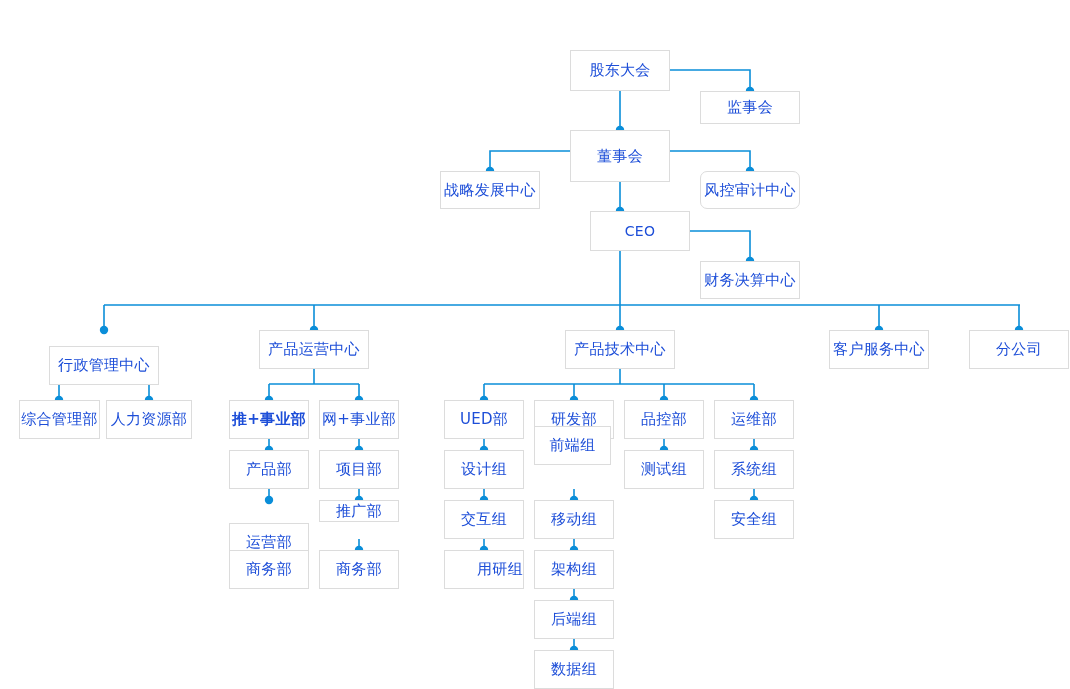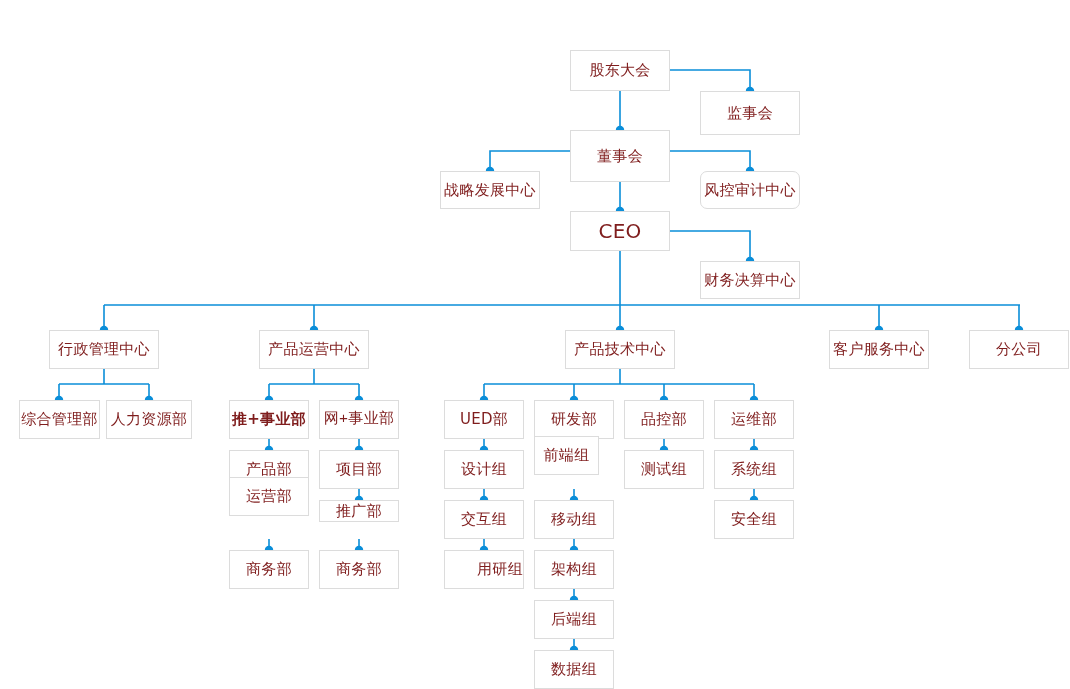--- a/index.html
+++ b/index.html
@@ -18,31 +18,31 @@
     position:absolute;
     left:0;top:0;
     width:1070px;height:689px;
     pointer-events:none;
   }
   .node{
     position:absolute;
     box-sizing:border-box;
     border:1px solid #dcdcdc;
     background:#ffffff;
-    color:#7f1d1d;
+    color:#1d4ed8;
     font-size:15px;
     line-height:1;
     display:flex;
     align-items:center;
     justify-content:center;
     text-align:center;
     white-space:nowrap;
     letter-spacing:0.3px;
   }
-  .node.latin{font-size:20px;}
+  .node.latin{font-size:14px;margin-left:20px;}
 </style>
 </head>
 <body>
 
 <div id="chart">
 
   <svg id="wires" viewBox="0 0 1070 689" width="1070" height="689">
     <g fill="none" stroke="#0a8ed9" stroke-width="1.6" stroke-linecap="butt">
 
       <path d="M670 70 H750 V91"></path>
@@ -147,73 +147,73 @@
       <circle cx="574" cy="600" r="4.2"></circle>
       <circle cx="574" cy="650" r="4.2"></circle>
       <circle cx="664" cy="450" r="4.2"></circle>
       <circle cx="754" cy="450" r="4.2"></circle>
       <circle cx="754" cy="500" r="4.2"></circle>
     </g>
   </svg>
 
   <div class="node" style="left:570px;top:50px;width:100px;height:41px;">股东大会</div>
 
-  <div class="node" style="left:700px;top:91px;width:100px;height:44px;">监事会</div>
+  <div class="node" style="left:700px;top:91px;width:100px;height:33px;">监事会</div>
 
   <div class="node" style="left:570px;top:130px;width:100px;height:52px;">董事会</div>
 
   <div class="node" style="left:440px;top:171px;width:100px;height:38px;">战略发展中心</div>
 
   <div class="node" style="left:700px;top:171px;width:100px;height:38px;border-radius:7px;">风控审计中心</div>
 
   <div class="node latin" style="left:570px;top:211px;width:100px;height:40px;">CEO</div>
 
   <div class="node" style="left:700px;top:261px;width:100px;height:38px;">财务决算中心</div>
 
-  <div class="node" style="left:49px;top:330px;width:110px;height:39px;">行政管理中心</div>
+  <div class="node" style="left:49px;top:346px;width:110px;height:39px;">行政管理中心</div>
 
   <div class="node" style="left:259px;top:330px;width:110px;height:39px;">产品运营中心</div>
 
   <div class="node" style="left:565px;top:330px;width:110px;height:39px;">产品技术中心</div>
 
   <div class="node" style="left:829px;top:330px;width:100px;height:39px;">客户服务中心</div>
 
   <div class="node" style="left:969px;top:330px;width:100px;height:39px;">分公司</div>
 
   <div class="node" style="left:19px;top:400px;width:81px;height:39px;">综合管理部</div>
 
   <div class="node" style="left:106px;top:400px;width:86px;height:39px;">人力资源部</div>
 
   <div class="node" style="left:229px;top:400px;width:80px;height:39px;font-weight:bold;">推+事业部</div>
 
-  <div class="node" style="left:319px;top:400px;width:80px;height:39px;font-family:Liberation Mono, monospace;">网+事业部</div>
+  <div class="node" style="left:319px;top:400px;width:80px;height:39px;">网+事业部</div>
 
   <div class="node" style="left:229px;top:450px;width:80px;height:39px;">产品部</div>
 
   <div class="node" style="left:319px;top:450px;width:80px;height:39px;">项目部</div>
 
-  <div class="node" style="left:229px;top:477px;width:80px;height:39px;">运营部</div>
+  <div class="node" style="left:229px;top:523px;width:80px;height:39px;">运营部</div>
 
   <div class="node" style="left:319px;top:500px;width:80px;height:22px;">推广部</div>
 
   <div class="node" style="left:229px;top:550px;width:80px;height:39px;">商务部</div>
 
   <div class="node" style="left:319px;top:550px;width:80px;height:39px;">商务部</div>
 
   <div class="node" style="left:444px;top:400px;width:80px;height:39px;">UED部</div>
 
   <div class="node" style="left:534px;top:400px;width:80px;height:39px;">研发部</div>
 
   <div class="node" style="left:624px;top:400px;width:80px;height:39px;">品控部</div>
 
   <div class="node" style="left:714px;top:400px;width:80px;height:39px;">运维部</div>
 
   <div class="node" style="left:444px;top:450px;width:80px;height:39px;">设计组</div>
 
-  <div class="node" style="left:534px;top:436px;width:65px;height:39px;">前端组</div>
+  <div class="node" style="left:534px;top:426px;width:77px;height:39px;">前端组</div>
 
   <div class="node" style="left:624px;top:450px;width:80px;height:39px;">测试组</div>
 
   <div class="node" style="left:714px;top:450px;width:80px;height:39px;">系统组</div>
 
   <div class="node" style="left:444px;top:500px;width:80px;height:39px;">交互组</div>
 
   <div class="node" style="left:534px;top:500px;width:80px;height:39px;">移动组</div>
 
   <div class="node" style="left:714px;top:500px;width:80px;height:39px;">安全组</div>

